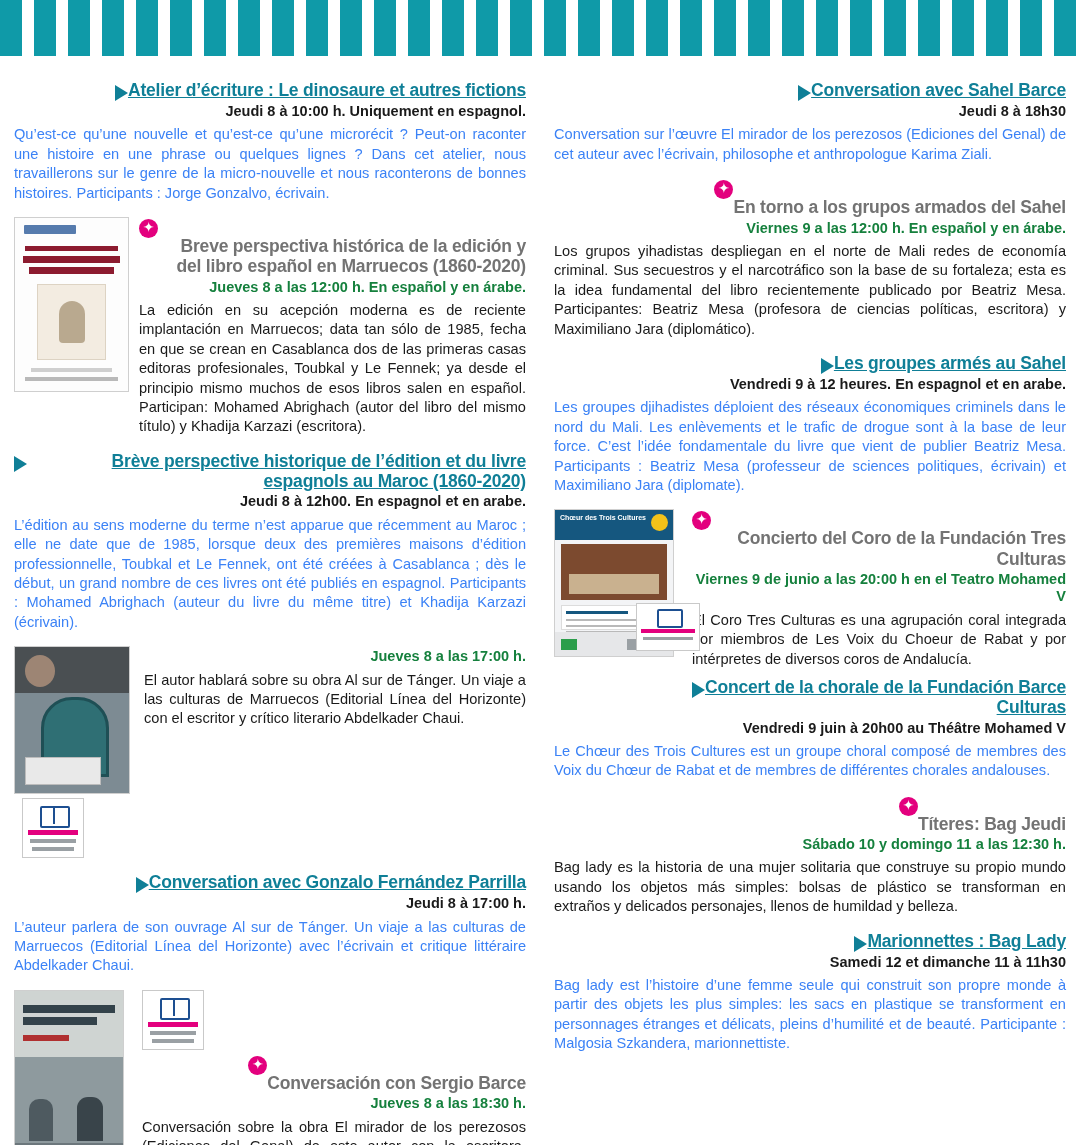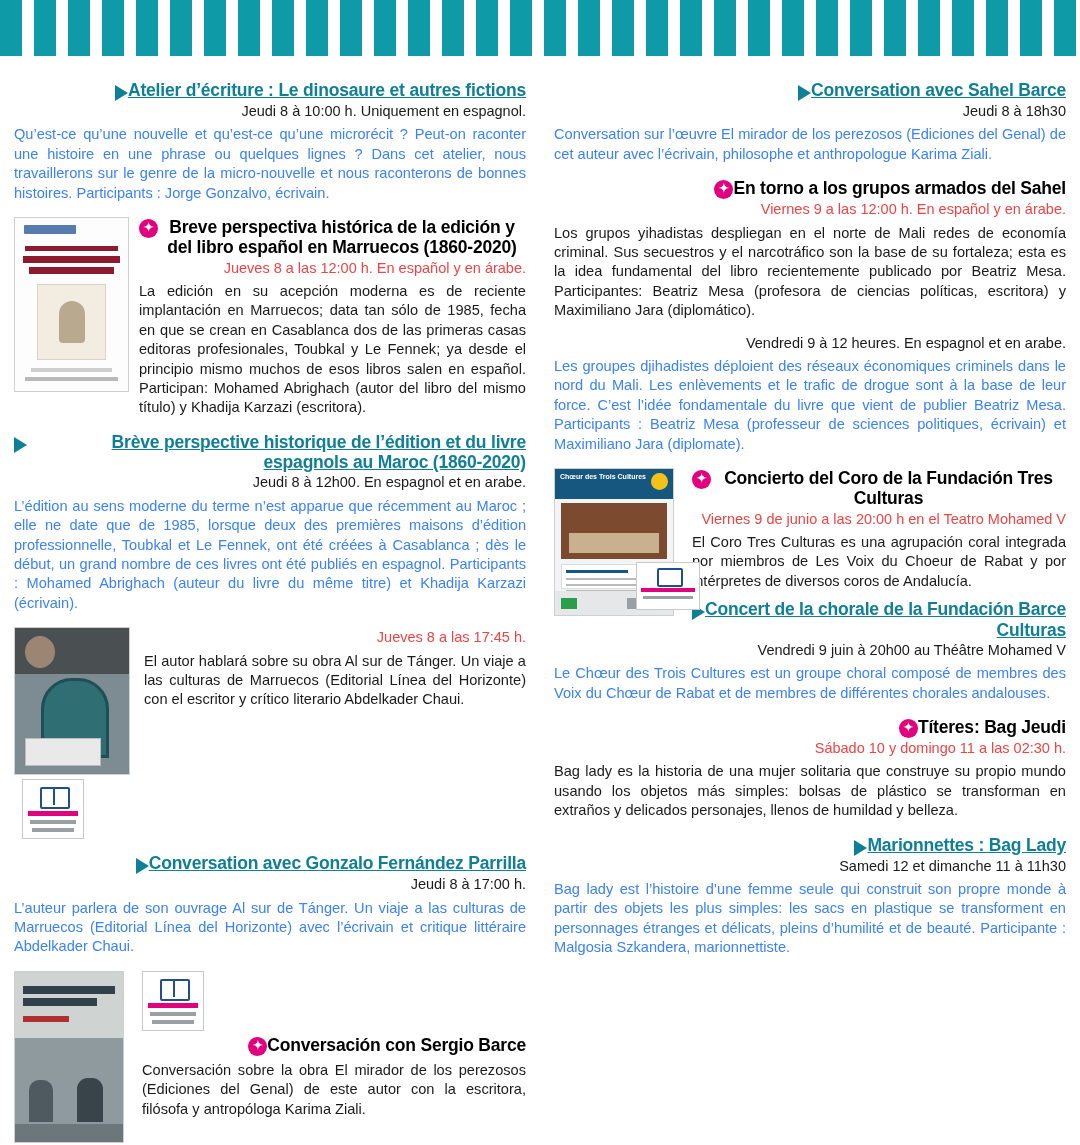--- a/index.html
+++ b/index.html
@@ -38,21 +38,21 @@
   
   .entry{margin-bottom:14px;}
   .entry-head{display:flex;align-items:flex-start;justify-content:flex-end;}
 
   .title{
     font-weight:bold;
     font-size:17.5px;
     line-height:1.16;
     letter-spacing:-0.2px;
   }
-  .title.es{color:#000000;text-align:center;}
+  .title.es{color:#737373;text-align:right;margin-top:19px;}
   .title.fr{
     color:#0f7f97;
     text-decoration:underline;
     text-align:right;
   }
 
   
   .icon{flex:0 0 auto;margin-top:2px;}
   .star-icon{
     width:19px;height:19px;border-radius:50%;
@@ -66,27 +66,27 @@
   }
   .tri-icon{
     width:0;height:0;
     border-left:13px solid #0f7f97;
     border-top:8px solid transparent;
     border-bottom:8px solid transparent;
     margin-top:5px;
   }
 
   .subtitle{
-    font-weight:normal;
+    font-weight:bold;
     font-size:14.5px;
     line-height:1.2;
     text-align:right;
     margin-top:2px;
   }
-  .subtitle.es{color:#ef4444;}
+  .subtitle.es{color:#15803d;}
   .subtitle.fr{color:#1a1a1a;}
 
   .body{
     font-size:14.6px;
     line-height:1.33;
     margin-top:5px;
     text-align:justify;
   }
   .body.es{color:#1a1a1a;}
   .body.fr{color:#3b82f6;}
@@ -222,21 +222,21 @@
               <div class="ph-card"></div>
             </div>
             <div class="thumb logocard" style="margin-top:4px;margin-left:8px;">
               <div class="lc-book"></div>
               <div class="lc-t"></div>
               <div class="lc-t2"></div>
               <div class="lc-t3"></div>
             </div>
           </div>
           <div class="txt">
-            <div class="subtitle es">Jueves 8 a las 17:45 h.</div>
+            <div class="subtitle es">Jueves 8 a las 17:00 h.</div>
             <div class="body es">El autor hablará sobre su obra Al sur de Tánger. Un viaje a las culturas de Marruecos (Editorial Línea del Horizonte) con el escritor y crítico literario Abdelkader Chaui.</div>
           </div>
         </div>
       </div>
 
       <div class="entry">
         <div class="entry-head">
           <span class="icon tri-icon"></span>
           <div class="title fr">Conversation avec Gonzalo Fernández Parrilla</div>
         </div>
@@ -261,20 +261,21 @@
                 <div class="lc-book"></div>
                 <div class="lc-t"></div>
                 <div class="lc-t2"></div>
                 <div class="lc-t3"></div>
               </div>
             </div>
             <div class="entry-head">
               <span class="icon star-icon"></span>
               <div class="title es">Conversación con Sergio Barce</div>
             </div>
+            <div class="subtitle es">Jueves 8 a las 18:30 h.</div>
             <div class="body es">Conversación sobre la obra El mirador de los perezosos (Ediciones del Genal) de este autor con la escritora, filósofa y antropóloga Karima Ziali.</div>
           </div>
         </div>
       </div>
 
     </div>
 
     <div class="col">
 
       <div class="entry">
@@ -289,20 +290,24 @@
       <div class="entry">
         <div class="entry-head">
           <span class="icon star-icon"></span>
           <div class="title es">En torno a los grupos armados del Sahel</div>
         </div>
         <div class="subtitle es">Viernes 9 a las 12:00 h. En español y en árabe.</div>
         <div class="body es">Los grupos yihadistas despliegan en el norte de Mali redes de economía criminal. Sus secuestros y el narcotráfico son la base de su fortaleza; esta es la idea fundamental del libro recientemente publicado por Beatriz Mesa. Participantes: Beatriz Mesa (profesora de ciencias políticas, escritora) y Maximiliano Jara (diplomático).</div>
       </div>
 
       <div class="entry">
+        <div class="entry-head">
+          <span class="icon tri-icon"></span>
+          <div class="title fr">Les groupes armés au Sahel</div>
+        </div>
         <div class="subtitle fr">Vendredi 9 à 12 heures. En espagnol et en arabe.</div>
         <div class="body fr">Les groupes djihadistes déploient des réseaux économiques criminels dans le nord du Mali. Les enlèvements et le trafic de drogue sont à la base de leur force. C’est l’idée fondamentale du livre que vient de publier Beatriz Mesa. Participants : Beatriz Mesa (professeur de sciences politiques, écrivain) et Maximiliano Jara (diplomate).</div>
       </div>
 
       <div class="entry">
         <div class="with-img">
           <div style="position:relative;width:128px;">
             <div class="thumb poster">
               <div class="p-top"></div>
               <div class="p-title">Chœur des Trois Cultures</div>
@@ -333,21 +338,21 @@
           </div>
         </div>
         <div class="body fr">Le Chœur des Trois Cultures est un groupe choral composé de membres des Voix du Chœur de Rabat et de membres de différentes chorales andalouses.</div>
       </div>
 
       <div class="entry">
         <div class="entry-head">
           <span class="icon star-icon"></span>
           <div class="title es">Títeres: Bag Jeudi</div>
         </div>
-        <div class="subtitle es">Sábado 10 y domingo 11 a las 02:30 h.</div>
+        <div class="subtitle es">Sábado 10 y domingo 11 a las 12:30 h.</div>
         <div class="body es">Bag lady es la historia de una mujer solitaria que construye su propio mundo usando los objetos más simples: bolsas de plástico se transforman en extraños y delicados personajes, llenos de humildad y belleza.</div>
       </div>
 
       <div class="entry">
         <div class="entry-head">
           <span class="icon tri-icon"></span>
           <div class="title fr">Marionnettes : Bag Lady</div>
         </div>
         <div class="subtitle fr">Samedi 12 et dimanche 11 à 11h30</div>
         <div class="body fr">Bag lady est l’histoire d’une femme seule qui construit son propre monde à partir des objets les plus simples: les sacs en plastique se transforment en personnages étranges et délicats, pleins d’humilité et de beauté. Participante : Malgosia Szkandera, marionnettiste.</div>

